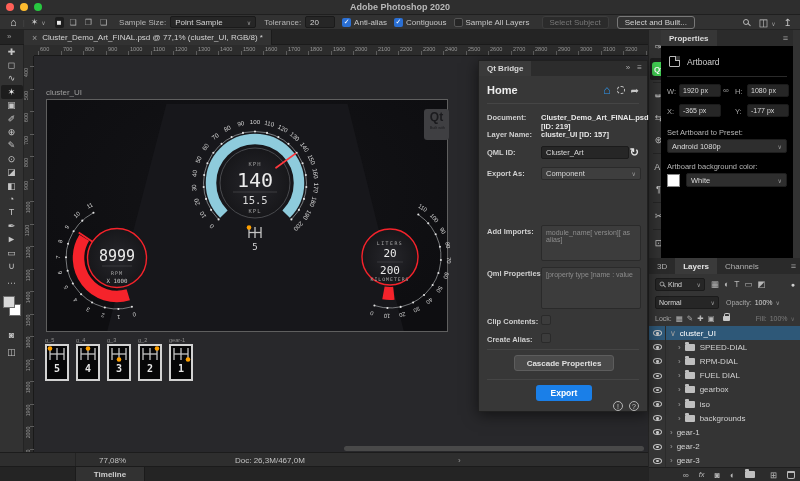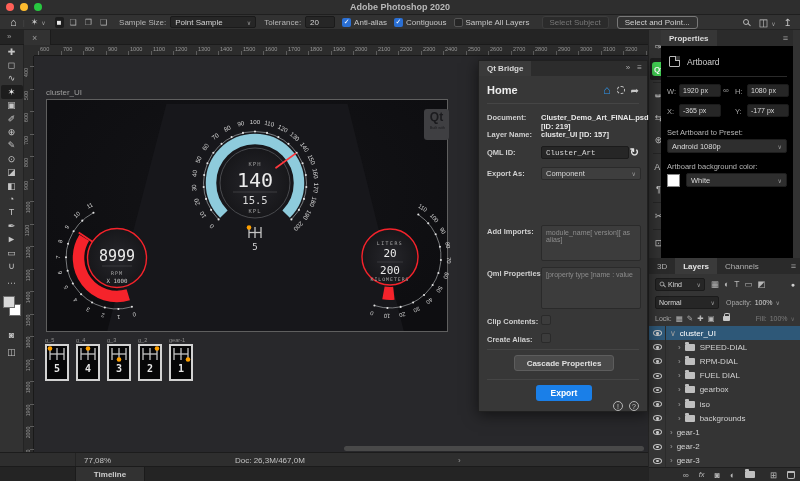--- a/index.html
+++ b/index.html
@@ -84,21 +84,21 @@
   #qb-tab { position:absolute; left:0; top:0; height:15px; background:#3a3a3a; padding:0 8px; display:flex;
     align-items:center; font-size:8px; font-weight:bold; color:#d8d8d8; }
   #qb-hicons { position:absolute; right:5px; top:2px; color:#aaa; font-size:8px; }
   #qb-home-row { position:absolute; left:8px; right:8px; top:22px; display:flex; align-items:center; }
   #qb-home-title { font-size:11px; font-weight:bold; color:#ececec; flex:1; }
   .qdiv { position:absolute; left:8px; right:8px; height:1px; background:#2a2a2a; border-bottom:1px solid #454545; }
   .qrow { position:absolute; left:8px; right:8px; }
   .qlabel { position:absolute; left:0; top:2px; font-weight:bold; color:#cfcfcf; }
   .qval { position:absolute; left:54px; top:2px; color:#e8e8e8; font-weight:bold; }
   .qinput { position:absolute; left:54px; width:88px; height:13px; background:#262626; border:1px solid #1b1b1b;
-    border-radius:2px; color:#d8d8d8; font-size:7.5px; padding:0 4px; font-family:Liberation Mono, monospace; }
+    border-radius:2px; color:#d8d8d8; font-size:7.5px; padding:0 4px; font-family:Liberation Sans, sans-serif; }
   .qdrop { position:absolute; left:54px; width:100px; height:13px; background:#3e3e3e; border:1px solid #2a2a2a;
     border-radius:2px; display:flex; align-items:center; padding:0 4px; color:#d8d8d8; }
   .qdrop .chev { margin-left:auto; }
   .qarea { position:absolute; left:54px; width:100px; background:#3c3c3c; border:1px solid #2a2a2a; border-radius:2px;
     color:#d8d8d8; font-size:7px; padding:3px 4px; resize:none; font-family:"Liberation Sans",sans-serif; }
   .qarea::placeholder { color:#8d8d8d; }
   .qcheck { position:absolute; left:54px; width:10px; height:10px; background:#3c3c3c; border:1px solid #2a2a2a; border-radius:2px; }
   #qb-refresh { position:absolute; right:0px; top:0px; font-size:11px; color:#e0e0e0; font-weight:bold; }
   #cascade-btn { position:absolute; left:35px; top:294px; width:100px; height:16px; background:#4a4a4a;
     border:1px solid #5d5d5d; border-radius:3px; color:#e0e0e0; font-size:8px; font-weight:bold;
@@ -203,32 +203,33 @@
         <span class="cbrow">
           <span class="cb on">✓</span>
           <span>Contiguous</span>
         </span>
         <span class="cbrow">
           <span class="cb off"></span>
           <span>Sample All Layers</span>
         </span>
       </span>
     <span class="pbtn dis" style="margin-left:12px">Select Subject</span>
-    <span class="pbtn" style="margin-left:8px">Select and Point...</span>
+    <span class="pbtn" style="margin-left:8px">Select and Built...</span>
     <span style="margin-left:auto;display:flex;align-items:center;margin-right:8px">
       <span class="mag"></span>
       <span style="font-size:10px;margin-left:10px">◫<span class="chev">∨</span></span>
       <span style="font-size:10px;margin-left:8px">↥</span>
     </span>
   </div>
 
   <div id="tabrow" class="abs">
     <span id="tools-collapse">»</span>
     <div id="doc-tab">
       <span class="x">×</span>
+      <span>Cluster_Demo_Art_FINAL.psd @ 77,1% (cluster_UI, RGB/8) *</span>
     </div>
   </div>
 
   <div id="toolbar" class="abs">
       <div class="tool">✚</div>
       <div class="tool">◻</div>
       <div class="tool">∿</div>
       <div class="tool active">✶</div>
       <div class="tool">▣</div>
       <div class="tool">✐</div>
@@ -823,21 +824,21 @@
           <span class="bicon">◐</span>
           <span class="folder" style="margin-left: 10px;"></span>
           <span class="bicon">⊞</span>
           <span class="trash" style="margin-left: 10px;"></span>
         </div>
     </div>
   </div>
 
   <div id="statusbar" class="abs">
     <span class="sep"></span>
-    <span class="abs" style="left:84px;top:3px">77,08%</span>
+    <span class="abs" style="left:99px;top:3px">77,08%</span>
     <span class="abs" style="left:235px;top:3px">Doc: 26,3M/467,0M</span>
     <span class="abs" style="left:458px;top:3px;color:#9a9a9a">›</span>
   </div>
   <div id="timeline-row" class="abs">
     <div id="timeline-tab">Timeline</div>
   </div>
 
 </div>
 
 </body></html>

